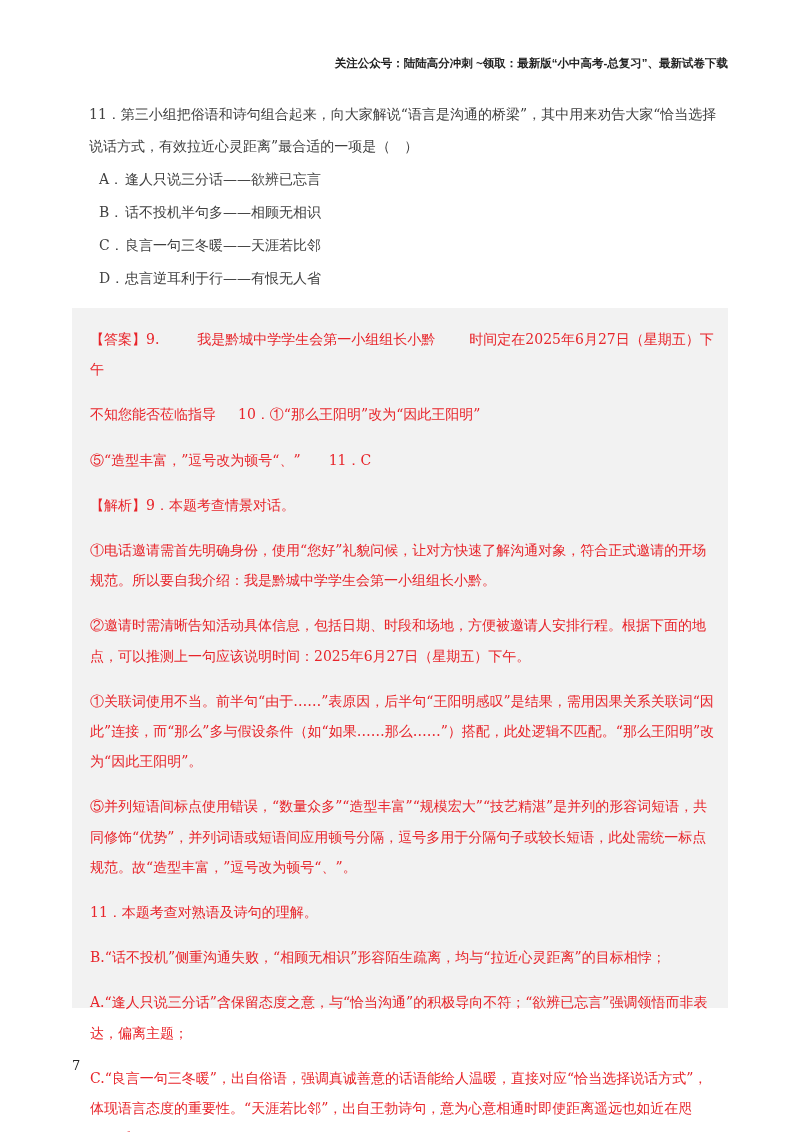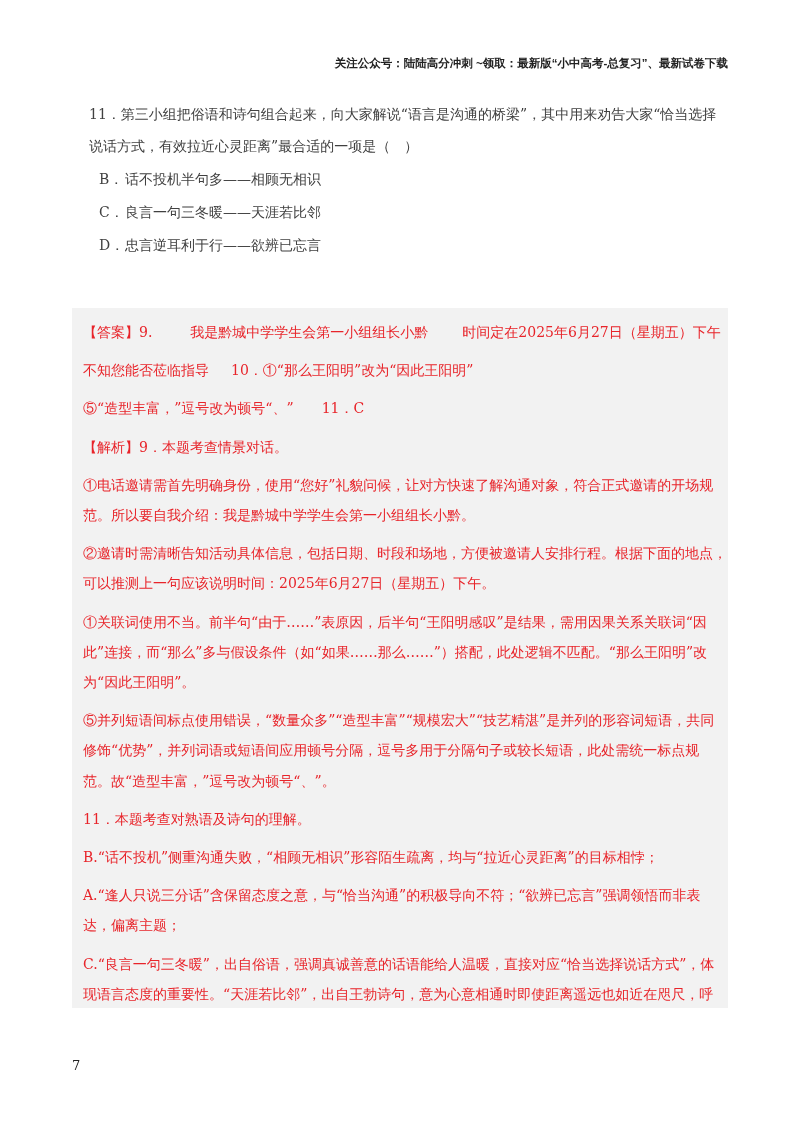--- a/index.html
+++ b/index.html
@@ -23,46 +23,49 @@
     .option { padding-left: 10px; line-height: 33px; white-space: nowrap; }
     .option .letter { display: inline-block; width: 26px; }
     .answer-box {
       position: absolute; left: 72px; top: 308px; width: 656px; height: 700px;
       background: #f2f2f2;
     }
     .answer-text {
       position: absolute; left: 75px; top: 309px; width: 660px;
       font-size: 14px; line-height: 30.2px; color: #e8242a;
     }
-    .answer-text p { margin: 8px; }
+    .answer-text p { margin: 15px; }
     .gap1 { display: inline-block; width: 38px; }
     .gap2 { display: inline-block; width: 34px; }
     .gap3 { display: inline-block; width: 22px; }
     .gap4 { display: inline-block; width: 28px; }
     .page-number {
       position: absolute; left: 72px; top: 1058px;
       font-size: 13px; color: #222;
     }
   </style>
 </head>
 <body>
 
 <div class="header">关注公众号：陆陆高分冲刺  ~领取：最新版“小中高考-总复习”、最新试卷下载</div>
 
 <div class="question">
   <div class="stem">11．第三小组把俗语和诗句组合起来，向大家解说“语言是沟通的桥梁”，其中用来劝告大家“恰当选择说话方式，有效拉近心灵距离”最合适的一项是（　）</div>
   <div class="options">
     <div class="option">
+      <span class="letter">A．</span><span>逢人只说三分话——欲辨已忘言</span>
+    </div>
+    <div class="option">
       <span class="letter">B．</span><span>话不投机半句多——相顾无相识</span>
     </div>
     <div class="option">
       <span class="letter">C．</span><span>良言一句三冬暖——天涯若比邻</span>
     </div>
     <div class="option">
-      <span class="letter">D．</span><span>忠言逆耳利于行——欲辨已忘言</span>
+      <span class="letter">D．</span><span>忠言逆耳利于行——有恨无人省</span>
     </div>
   </div>
 </div>
 
 <div class="answer-box"></div>
 
 <div class="answer-text">
   <p>
     <span>【答案】</span><span>9.</span><span class="gap1"></span><span>我是黔城中学学生会第一小组组长小黔</span><span class="gap2"></span><span>时间定在2025年6月27日（星期五）下午</span>
   </p>

